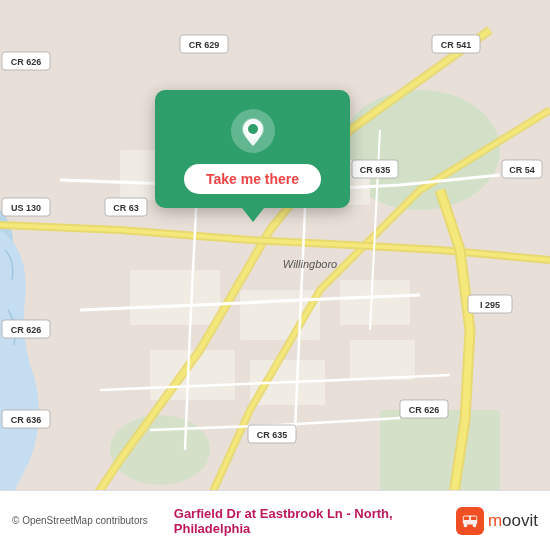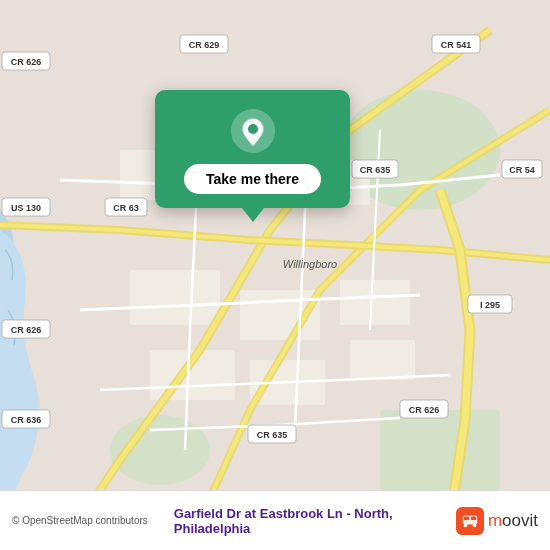--- a/index.html
+++ b/index.html
@@ -43,21 +43,21 @@
     }
 
     #location-pin {
       width: 46px;
       height: 46px;
       margin-bottom: 10px;
     }
 
     #take-me-there-btn {
       background: white;
-      color: #000000;
+      color: #ef4444;
       border: none;
       border-radius: 22px;
       padding: 7px 22px;
       font-size: 14px;
       font-weight: bold;
       cursor: pointer;
       white-space: nowrap;
     }
 
     
@@ -88,21 +88,21 @@
     #copyright-text {
       font-size: 10px;
       color: #555;
       flex-shrink: 0;
       margin-right: 26px;
     }
 
     #location-title {
       font-size: 13px;
       font-weight: bold;
-      color: #4c1d95;
+      color: #be185d;
       flex: 1;
     }
 
     #moovit-logo {
       display: flex;
       align-items: center;
       gap: 4px;
       flex-shrink: 0;
     }
 

